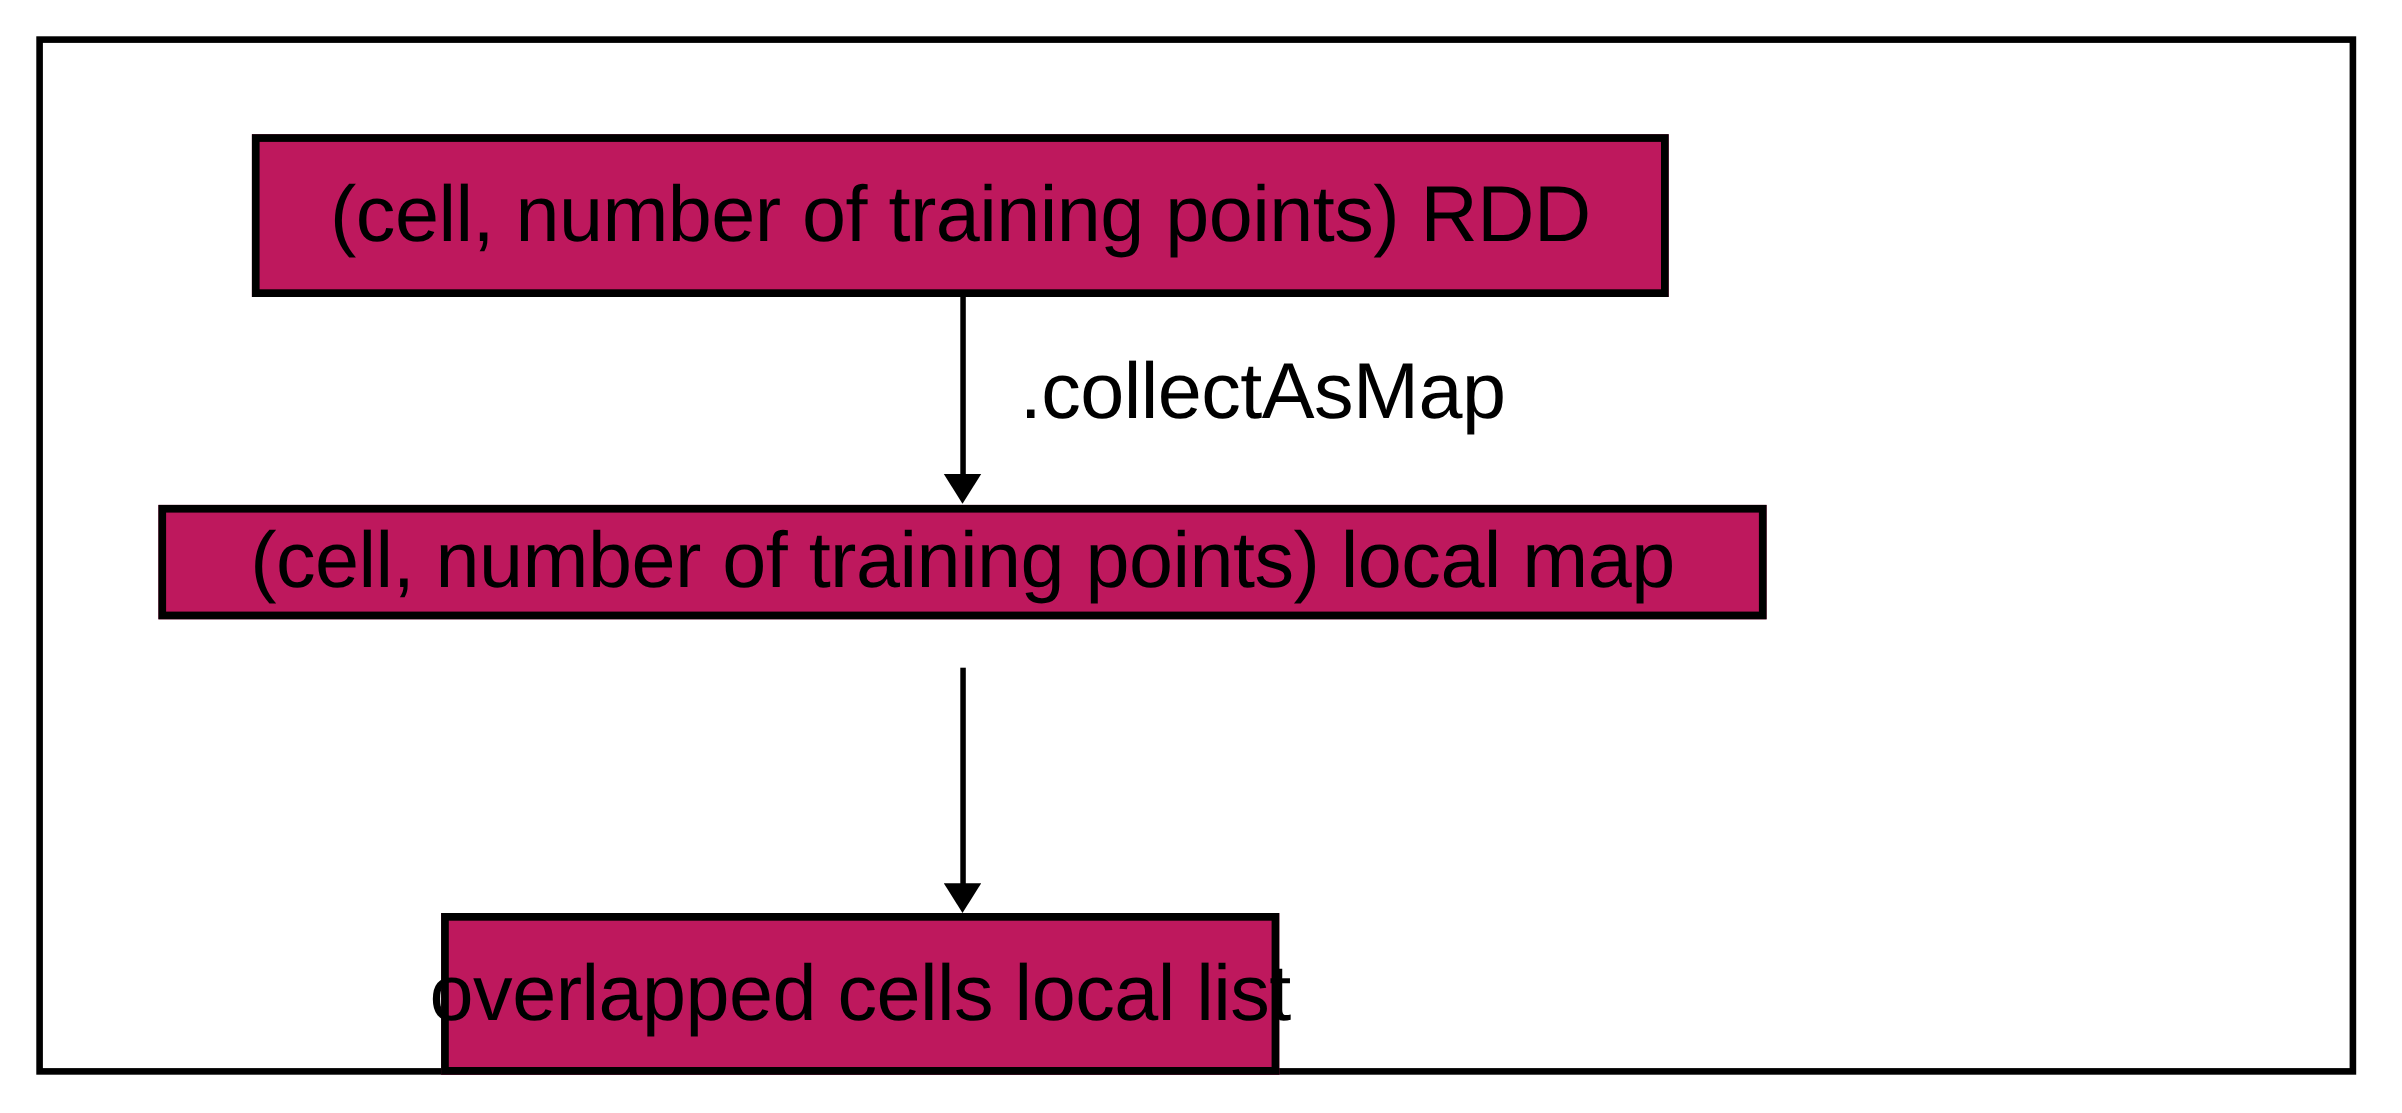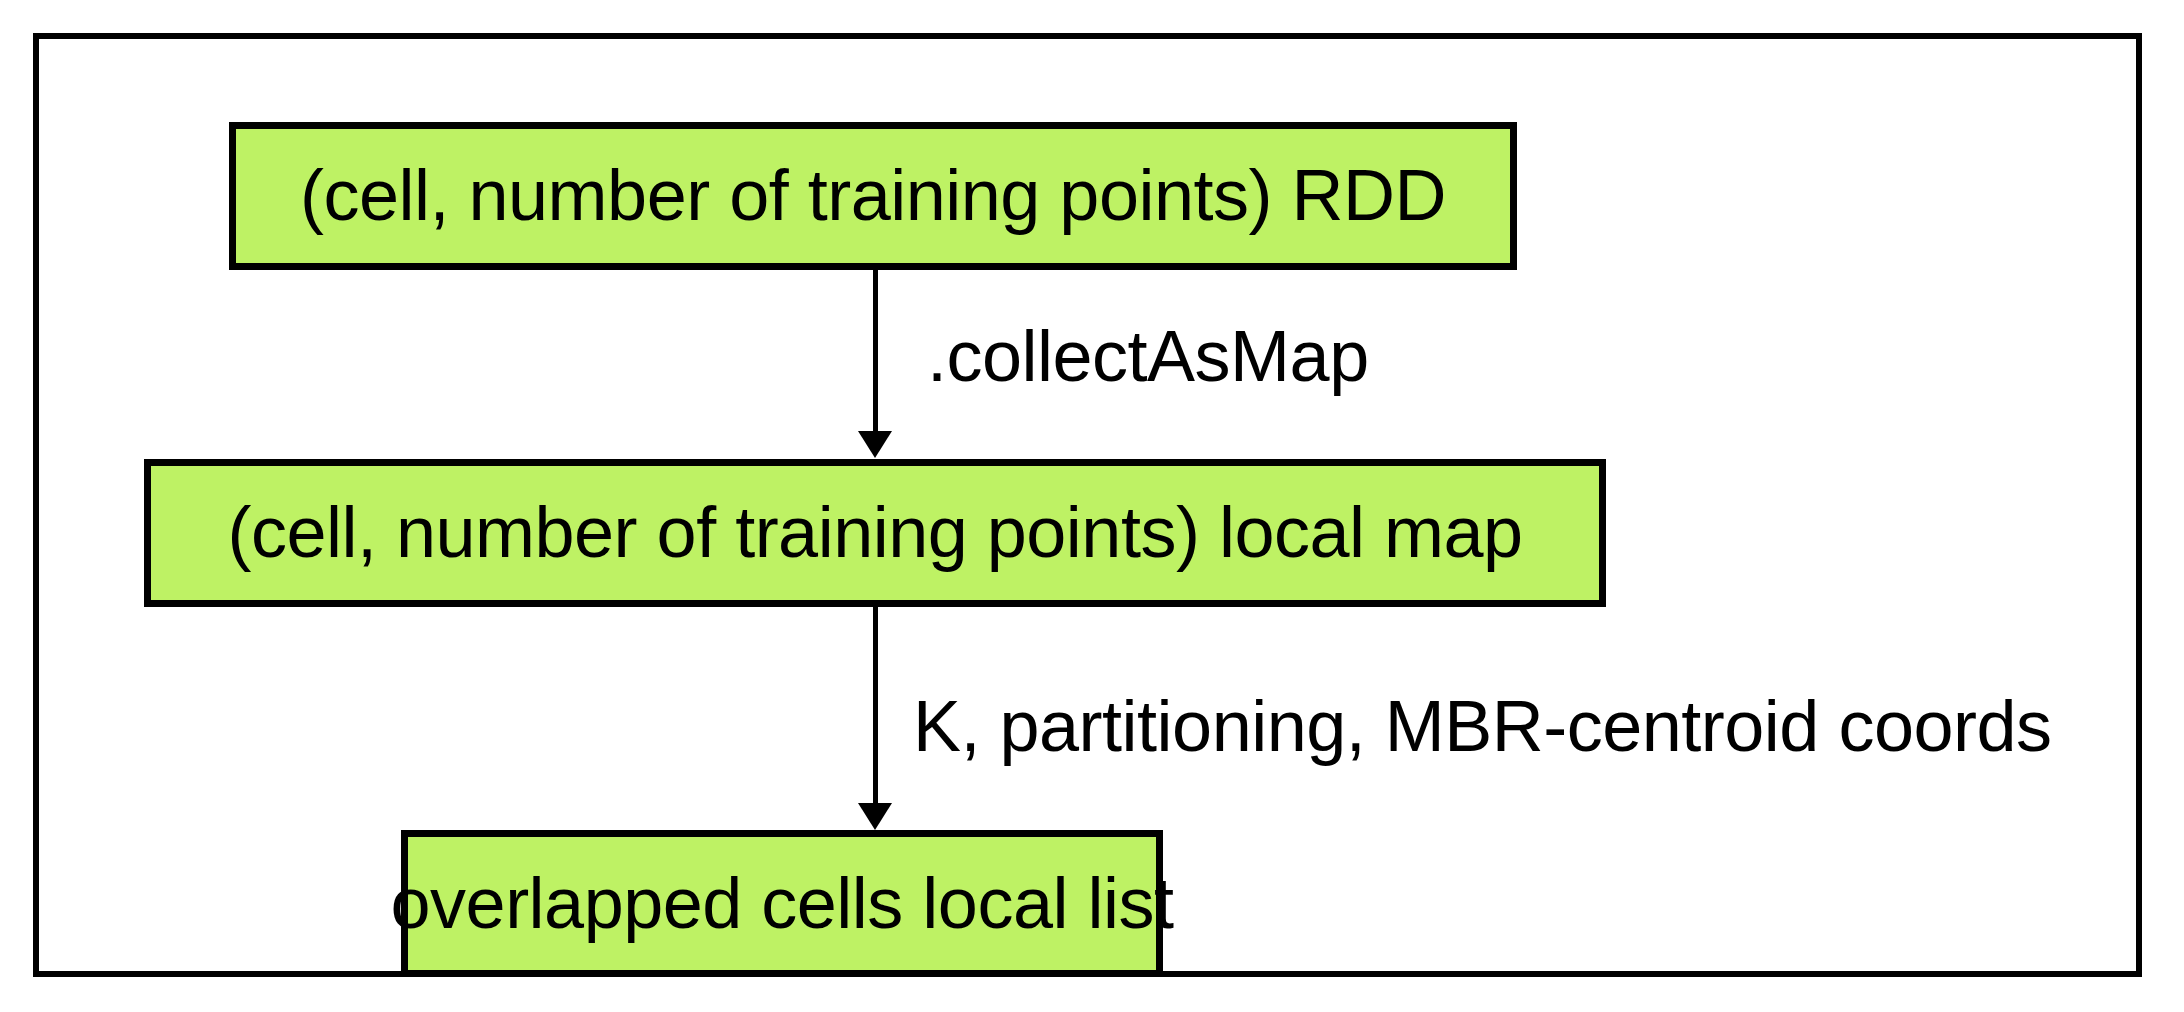--- a/index.html
+++ b/index.html
@@ -25,21 +25,21 @@
     width: 2109px;
     height: 944px;
     border: 6px solid #000000;
     box-sizing: border-box;
     background: #ffffff;
   }
   .node-box {
     position: absolute;
     border: 7px solid #000000;
     box-sizing: border-box;
-    background: #bef264;
+    background: #be185d;
     display: flex;
     align-items: center;
     justify-content: center;
   }
   .node-label {
     font-family: "Liberation Sans", sans-serif;
     font-size: 72px;
     font-weight: 400;
     color: #000000;
     line-height: 1.05;
@@ -49,21 +49,21 @@
   #node-1 {
     left: 190px;
     top: 83px;
     width: 1288px;
     height: 148px;
   }
   #node-2 {
     left: 105px;
     top: 420px;
     width: 1462px;
-    height: 148px;
+    height: 104px;
   }
   #node-3 {
     left: 362px;
     top: 791px;
     width: 762px;
     height: 147px;
   }
   .arrow-shaft {
     position: absolute;
     width: 5px;
@@ -128,20 +128,19 @@
     <div class="arrow-shaft" id="arrow-1-shaft"></div>
     <div class="arrow-head" id="arrow-1-head"></div>
     <span class="edge-label" id="edge-label-1">.collectAsMap</span>
 
     <div class="node-box" id="node-2">
       <span class="node-label">(cell, number of training points) local map</span>
     </div>
 
     <div class="arrow-shaft" id="arrow-2-shaft"></div>
     <div class="arrow-head" id="arrow-2-head"></div>
-    <span class="edge-label" id="edge-label-2">K, partitioning, MBR-centroid coords</span>
 
     <div class="node-box" id="node-3">
       <span class="node-label">overlapped cells local list</span>
     </div>
 
   </div>
 </div>
 
 </body></html>

